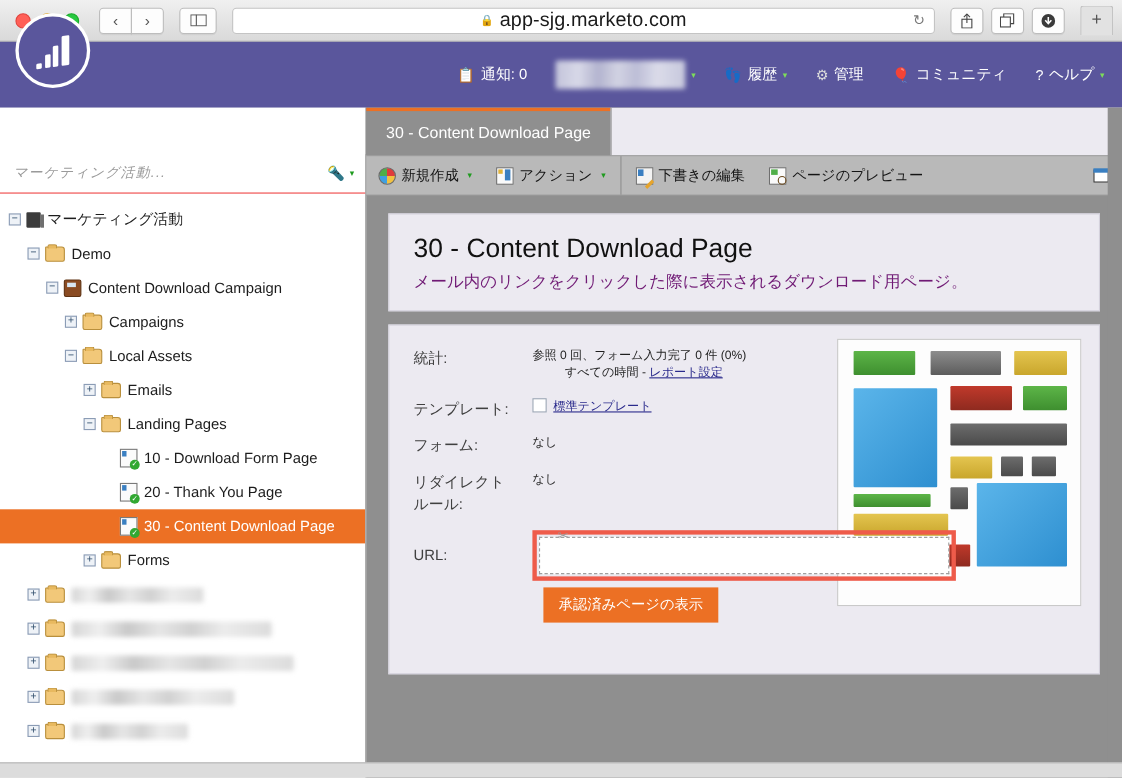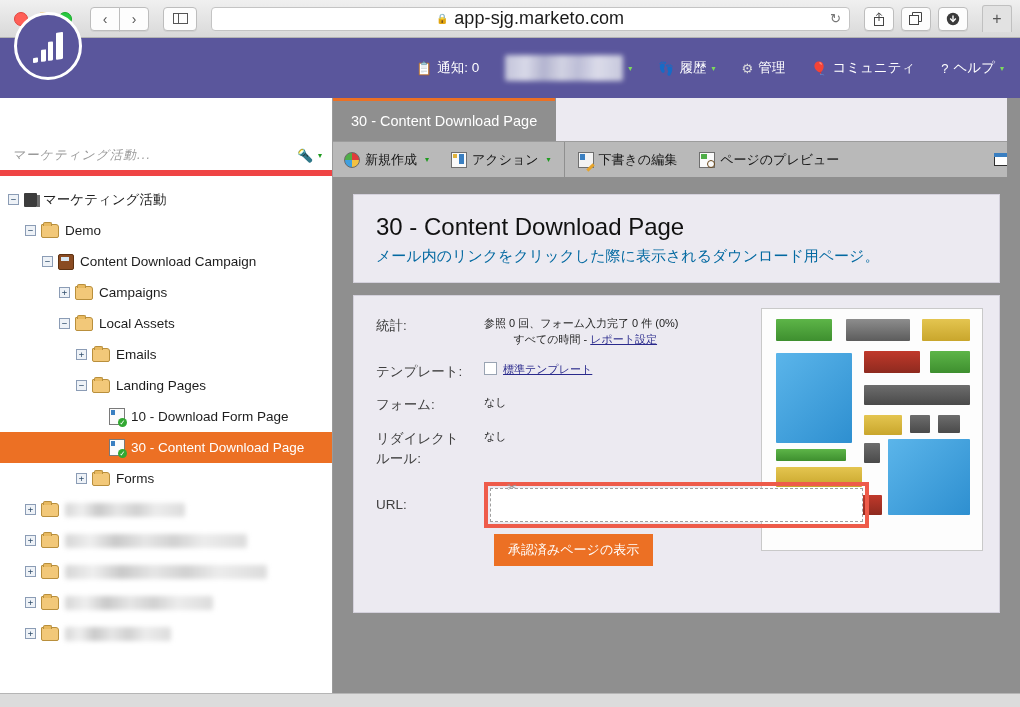--- a/index.html
+++ b/index.html
@@ -82,21 +82,21 @@
   }
 
   
   .sidebar{
     position:absolute;left:0;top:98px;width:333px;height:609px;
     background:#fff;border-right:1px solid #9b9b9b;box-sizing:border-box;
   }
   .side-top{height:42px;background:#fff;}
   .side-search{
     height:36px;display:flex;align-items:center;justify-content:space-between;
-    padding:0 10px 0 12px;border-bottom:6px solid #ef4444;box-sizing:border-box;
+    padding:0 10px 0 12px;border-bottom:1px solid #ef4444;box-sizing:border-box;
   }
   .side-search .ph{color:#9a9a9a;font-size:12.5px;letter-spacing:1.2px;font-style:italic;}
   .side-search .tools{display:flex;align-items:center;gap:4px;}
   .side-search .funnel{font-size:13px;color:#4b5a73;}
   .side-search .caret{font-size:8px;color:#1f9b1f;}
 
   .tree{padding-top:8px;font-size:13.5px;color:#1d1d1d;overflow:hidden;height:550px;}
   .tnode{display:flex;align-items:center;height:31px;white-space:nowrap;}
   .toggler{
     width:11px;height:11px;border:1px solid #8b9cb5;background:#eef2f7;
@@ -189,21 +189,21 @@
   }
   .ico-window{
     width:14px;height:12px;border:1.5px solid #2f2f2f;position:relative;background:#fff;box-sizing:border-box;
   }
   .ico-window:before{content:"";position:absolute;left:-1.5px;top:-1.5px;right:-1.5px;height:4px;background:#3a7fc1;}
 
   .panel-wrap{padding:16px 20px 0 20px;box-sizing:border-box;height:529px;overflow:hidden;}
   .panel{background:#eceaf1;border:1px solid #d4d1dc;box-sizing:border-box;}
   .panel.head{padding:18px 22px 16px 22px;margin-bottom:12px;}
   .page-title{font-size:24px;color:#111;margin:0 0 6px 0;font-weight:normal;}
-  .page-desc{font-size:15px;color:#0369a1;margin:0;}
+  .page-desc{font-size:15px;color:#701a75;margin:0;}
 
   .panel.body{padding:20px 22px 18px 22px;position:relative;height:318px;}
   .row{display:flex;margin-bottom:14px;}
   .lbl{width:108px;flex:0 0 auto;font-size:13.5px;color:#404040;line-height:1.45;}
   .val{font-size:11px;color:#1f1f1f;line-height:1.45;text-align:center;}
   .val a{color:#2a2a8c;text-decoration:underline;}
   .stat-line2{padding-left:8px;}
   .tpl-check{
     display:inline-block;width:13px;height:13px;border:1px solid #9aa4b3;background:#fff;
     vertical-align:-2px;margin-right:6px;box-sizing:border-box;
@@ -378,20 +378,25 @@
         </div>
         <div class="tnode" style="padding-left: 76px;">
           <span class="toggler">−</span>
           <span class="ico ico-folder"></span>
           <span>Landing Pages</span>
         </div>
         <div class="tnode" style="padding-left: 93px;">
           <span class="toggler blank"></span>
           <span class="ico ico-lp"></span>
           <span>10 - Download Form Page</span>
+        </div>
+        <div class="tnode" style="padding-left: 93px;">
+          <span class="toggler blank"></span>
+          <span class="ico ico-lp"></span>
+          <span>20 - Thank You Page</span>
         </div>
         <div class="tnode selected" style="padding-left: 93px;">
           <span class="toggler blank"></span>
           <span class="ico ico-lp"></span>
           <span>30 - Content Download Page</span>
         </div>
         <div class="tnode" style="padding-left: 76px;">
           <span class="toggler">+</span>
           <span class="ico ico-folder"></span>
           <span>Forms</span>

